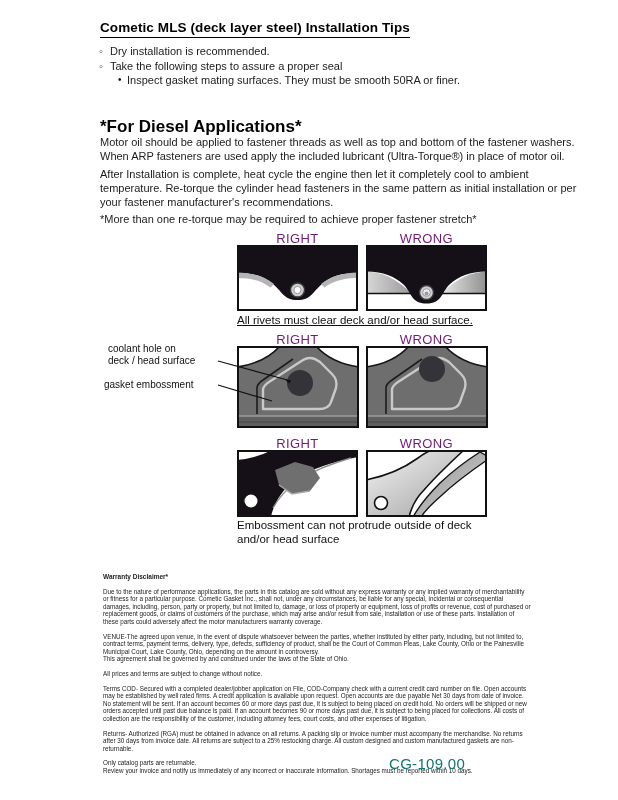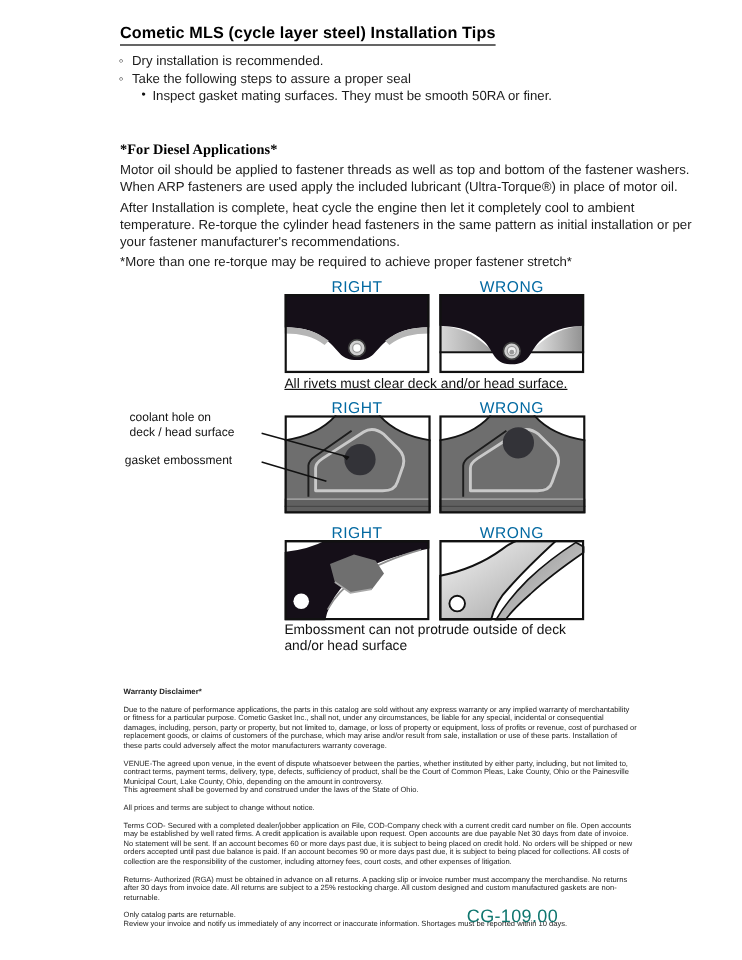--- a/index.html
+++ b/index.html
@@ -9,40 +9,40 @@
   }
   .title{
     position:absolute;left:100px;top:20px;font-size:13.5px;font-weight:bold;color:#000;
     border-bottom:1.6px solid #000;padding-bottom:2px;letter-spacing:.1px;
   }
   .bullets{position:absolute;left:100px;top:44px;width:480px;font-size:11px;line-height:14.5px;}
   .bullet{position:relative;padding-left:10px;}
   .bullet::before{content:"◦";position:absolute;left:-1px;top:0;font-size:11px;color:#333;}
   .subbullet{position:relative;margin-left:18px;padding-left:9px;}
   .subbullet::before{content:"•";position:absolute;left:0;top:0;font-size:10px;color:#111;}
-  .diesel-heading{position:absolute;left:100px;top:117px;font-size:12px;font-weight:bold;color:#000;font-family:Liberation Serif, serif;}
+  .diesel-heading{position:absolute;left:100px;top:117px;font-size:17px;font-weight:bold;color:#000;}
   .para{position:absolute;left:100px;width:478px;font-size:11px;line-height:14px;}
   .p1{top:135px;} .p2{top:167px;} .p3{top:212px;}
-  .rw-label{position:absolute;width:121px;text-align:center;font-size:13px;letter-spacing:.4px;color:#0369a1;}
+  .rw-label{position:absolute;width:121px;text-align:center;font-size:13px;letter-spacing:.4px;color:#701a75;}
   .panel{position:absolute;display:block;}
   .caption{position:absolute;font-size:11.5px;color:#111;}
   .preline{white-space:pre-line;}
   .side-label{position:absolute;font-size:10px;color:#111;text-align:left;line-height:11.5px;}
   .leader-overlay{position:absolute;left:100px;top:340px;width:330px;height:95px;pointer-events:none;}
   .legal{position:absolute;left:103px;top:573px;width:428px;font-size:6.3px;line-height:7.6px;color:#222;}
   .legal-heading{font-weight:bold;margin:0 0 8px 0;font-size:6.5px;}
   .legal p{margin:0 0 7px 0;}
   .page-number{position:absolute;left:389px;top:755px;font-size:15px;color:#0f766e;letter-spacing:.3px;}
 </style>
 </head>
 <body>
 
 <div class="page">
 
-  <div class="title">Cometic MLS (cycle layer steel) Installation Tips</div>
+  <div class="title">Cometic MLS (deck layer steel) Installation Tips</div>
 
   <div class="bullets">
     <div class="bullet">Dry installation is recommended.</div>
     <div class="bullet">Take the following steps to assure a proper seal</div>
     <div class="subbullet">Inspect gasket mating surfaces.  They must be smooth 50RA or finer.</div>
   </div>
 
   <div class="diesel-heading">*For Diesel Applications*</div>
   <div class="para p2">After Installation is complete, heat cycle the engine then let it completely cool to ambient temperature. Re-torque the cylinder head fasteners in the same pattern as initial installation or per your fastener manufacturer's recommendations.</div>
   <div class="para p1">Motor oil should be applied to fastener threads as well as top and bottom of the fastener washers. When ARP fasteners are used apply the included lubricant (Ultra-Torque®) in place of motor oil.</div>

